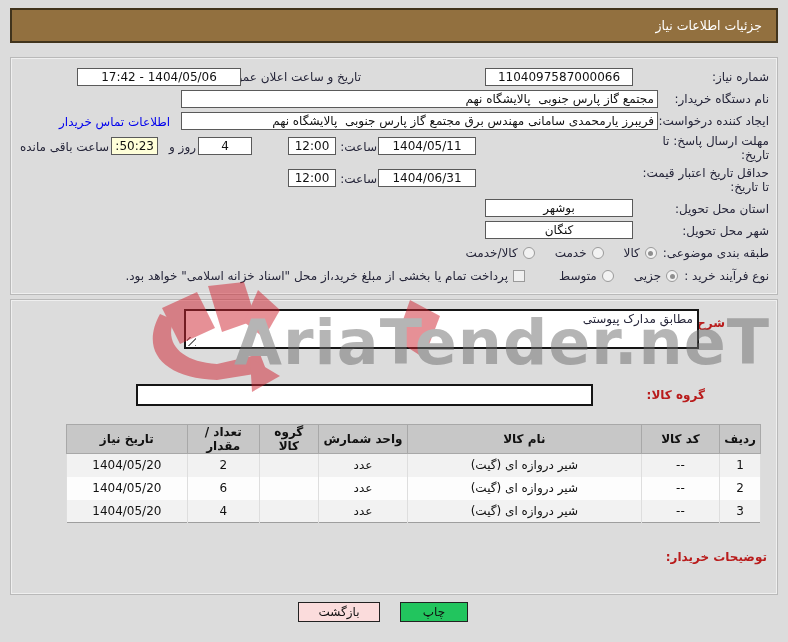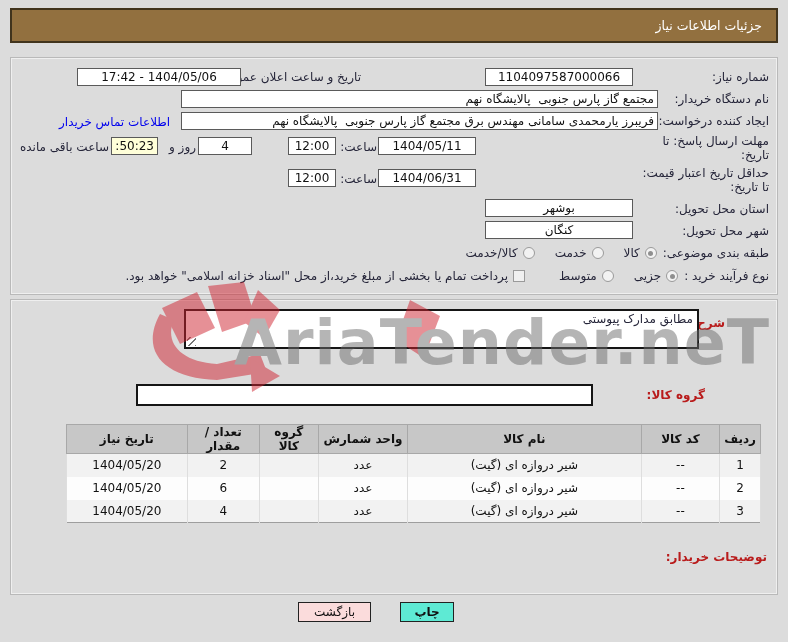--- a/index.html
+++ b/index.html
@@ -111,22 +111,22 @@
   table.items tr.even td { background:#fdfdfd; }
 
   
   .btn {
     position:absolute; height:20px; top:602px;
     border:1px solid #222;
     font-family:inherit; font-size:12px; color:#111;
     display:flex; align-items:center; justify-content:center;
     cursor:pointer;
   }
-  #btn-print { left:400px; width:54px; background:#5eead4;font-weight:bold; }
-  #btn-back  { left:298px; width:73px; background:#fbdcdc; }
+  #btn-print { left:400px; width:68px; background:#22c55e; }
+  #btn-back  { left:298px; width:82px; background:#fbdcdc; }
 
   
   .watermark {
     left:12px; top:280px; width:788px; height:120px;
     pointer-events:none; z-index:60; opacity:.5;
   }
   .watermark svg { display:block; }
 </style>
 </head>
 <body>

